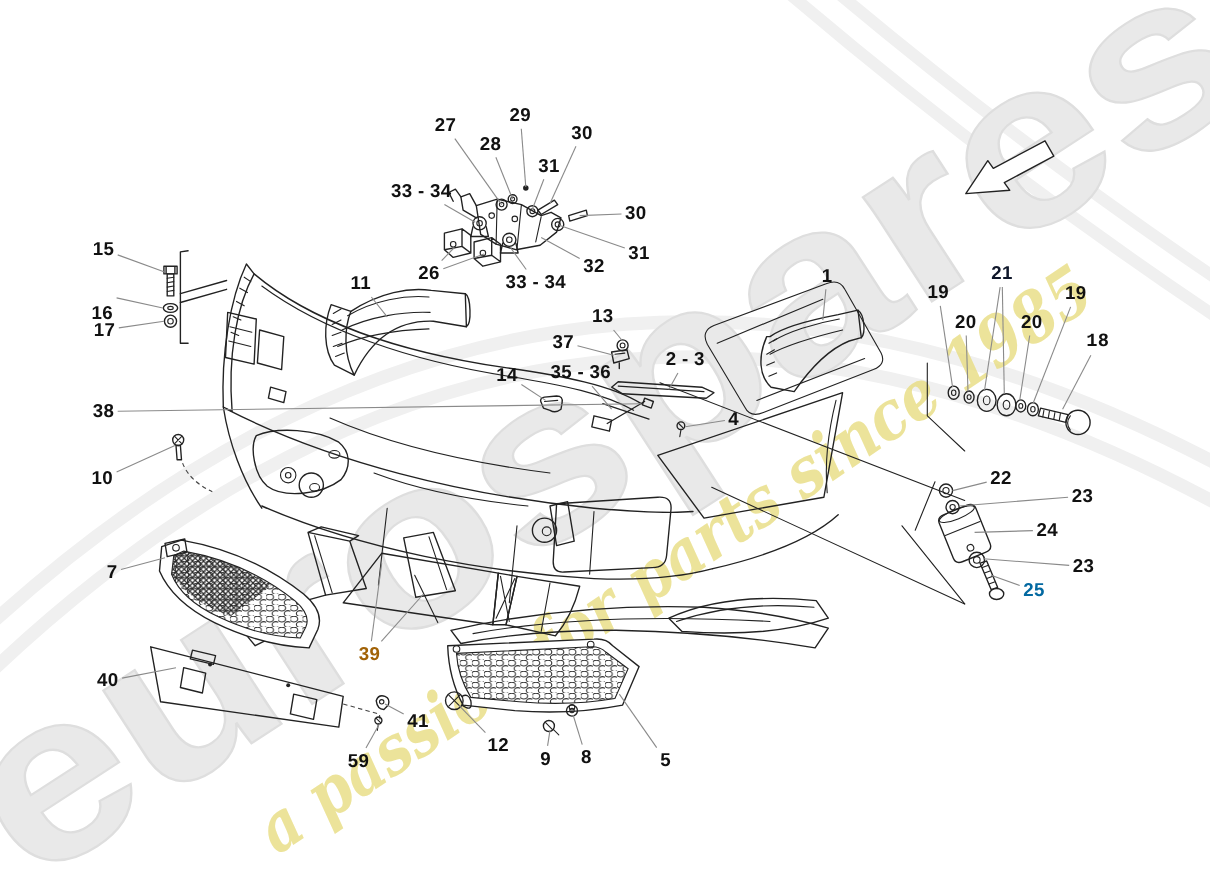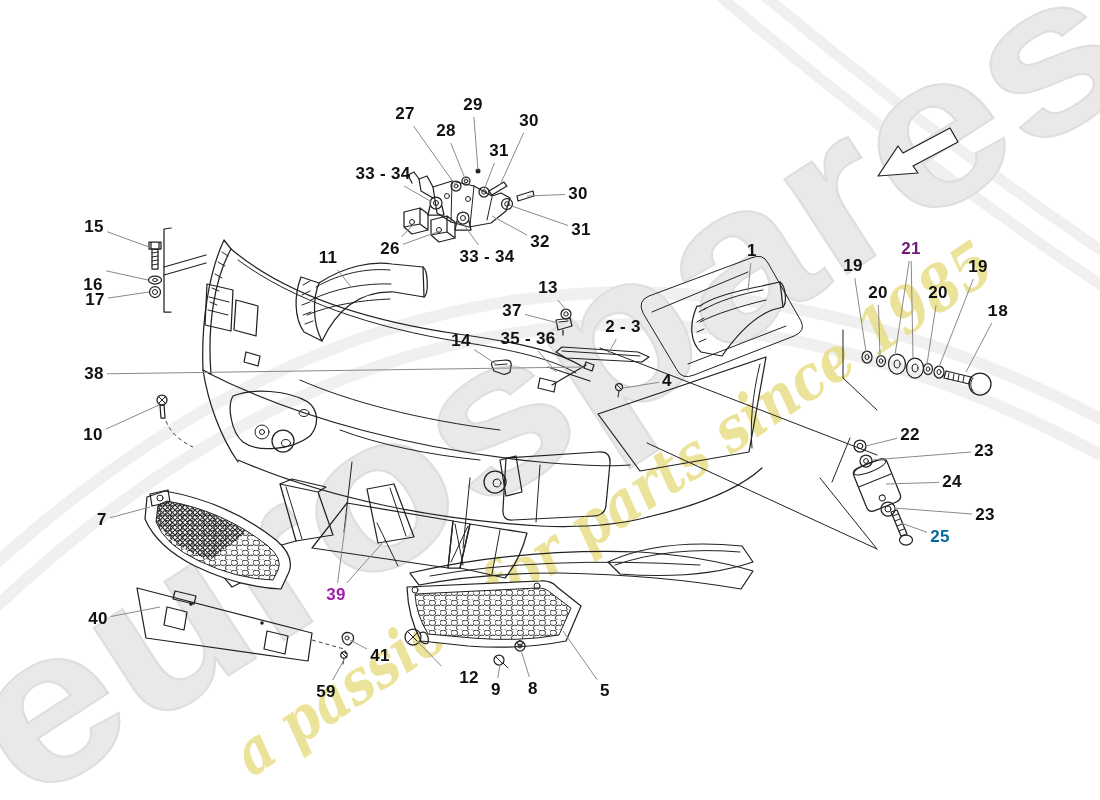--- a/index.html
+++ b/index.html
@@ -372,32 +372,32 @@
       <div class="callout" style="left: 328px; top: 258px; color: rgb(17, 17, 17);">11</div>
       <div class="callout" style="left: 548px; top: 288px; color: rgb(17, 17, 17); text-align: right;">13</div>
       <div class="callout" style="left: 512px; top: 311px; color: rgb(17, 17, 17);">37</div>
       <div class="callout" style="left: 461px; top: 341px; color: rgb(17, 17, 17);">14</div>
       <div class="callout" style="left: 528px; top: 339px; color: rgb(17, 17, 17);">35 - 36</div>
       <div class="callout" style="left: 623px; top: 327px; color: rgb(17, 17, 17);">2 - 3</div>
       <div class="callout" style="left: 667px; top: 381px; color: rgb(17, 17, 17);">4</div>
       <div class="callout" style="left: 752px; top: 251px; color: rgb(17, 17, 17);">1</div>
       <div class="callout" style="left: 853px; top: 266px; color: rgb(17, 17, 17);">19</div>
       <div class="callout" style="left: 878px; top: 293px; color: rgb(17, 17, 17);">20</div>
-      <div class="callout" style="left: 911px; top: 249px; color: #701a75;">21</div>
+      <div class="callout" style="left: 911px; top: 249px; color: #0f172a;">21</div>
       <div class="callout" style="left: 938px; top: 293px; color: rgb(17, 17, 17);">20</div>
       <div class="callout" style="left: 978px; top: 267px; color: rgb(17, 17, 17);">19</div>
       <div class="callout" style="left: 998px; top: 311px; color: rgb(17, 17, 17); font-family: Liberation Mono, monospace;">18</div>
       <div class="callout" style="left: 910px; top: 435px; color: rgb(17, 17, 17);">22</div>
       <div class="callout" style="left: 984px; top: 451px; color: rgb(17, 17, 17);">23</div>
       <div class="callout" style="left: 952px; top: 482px; color: rgb(17, 17, 17);">24</div>
       <div class="callout" style="left: 985px; top: 515px; color: rgb(17, 17, 17);">23</div>
       <div class="callout" style="left: 940px; top: 537px; color: #0369a1;">25</div>
       <div class="callout" style="left: 102px; top: 520px; color: rgb(17, 17, 17);">7</div>
       <div class="callout" style="left: 98px; top: 619px; color: rgb(17, 17, 17);">40</div>
-      <div class="callout" style="left: 336px; top: 595px; color: #a21caf;">39</div>
+      <div class="callout" style="left: 336px; top: 595px; color: #a16207;">39</div>
       <div class="callout" style="left: 380px; top: 656px; color: rgb(17, 17, 17);">41</div>
       <div class="callout" style="left: 326px; top: 692px; color: rgb(17, 17, 17);">59</div>
-      <div class="callout" style="left: 453px; top: 678px; color: rgb(17, 17, 17); margin-left: 16px;">12</div>
+      <div class="callout" style="left: 453px; top: 678px; color: rgb(17, 17, 17);">12</div>
       <div class="callout" style="left: 496px; top: 690px; color: rgb(17, 17, 17);">9</div>
       <div class="callout" style="left: 533px; top: 689px; color: rgb(17, 17, 17);">8</div>
       <div class="callout" style="left: 605px; top: 691px; color: rgb(17, 17, 17);">5</div>
     </div>
 </div>
 
 </body></html>

